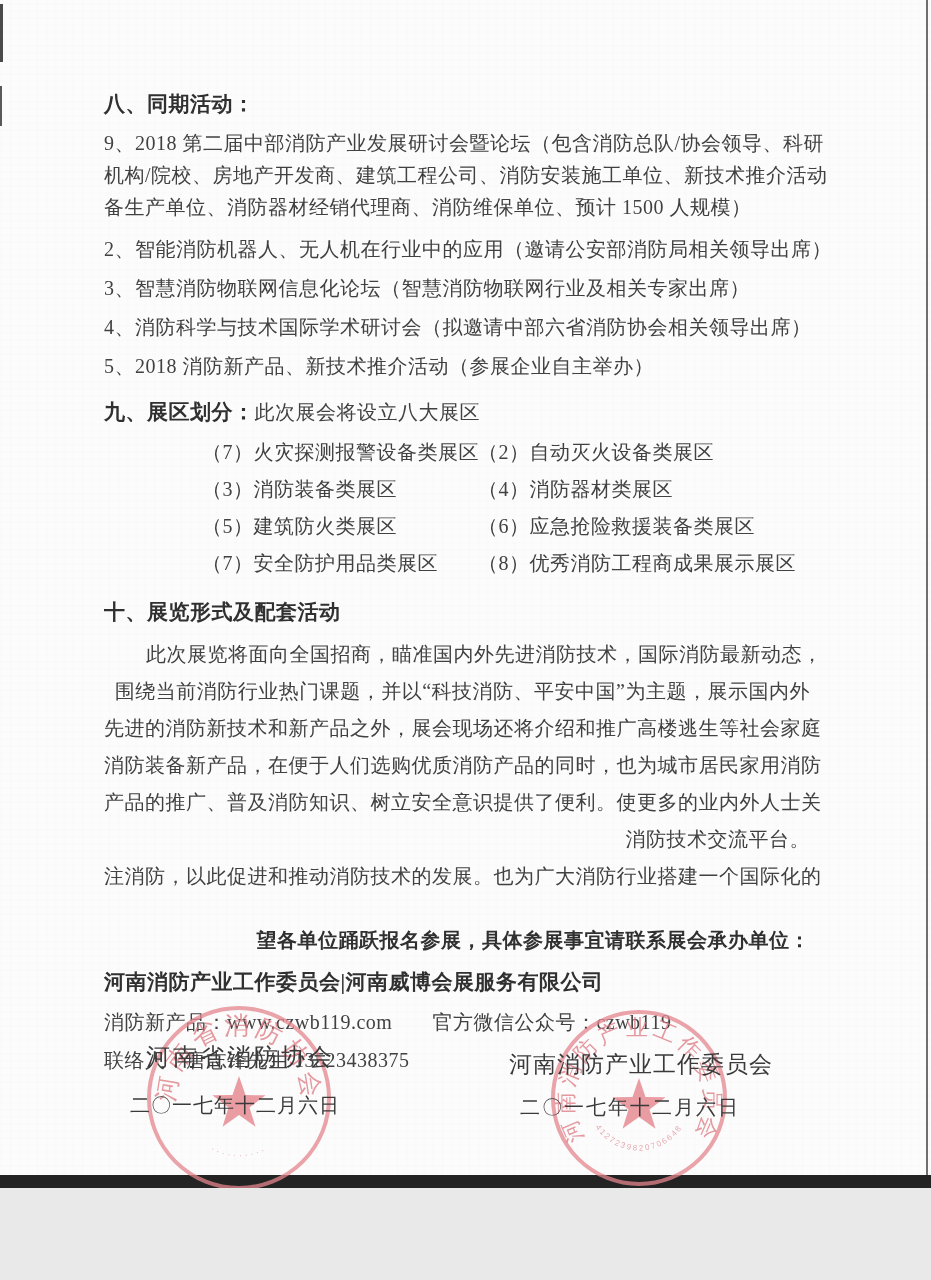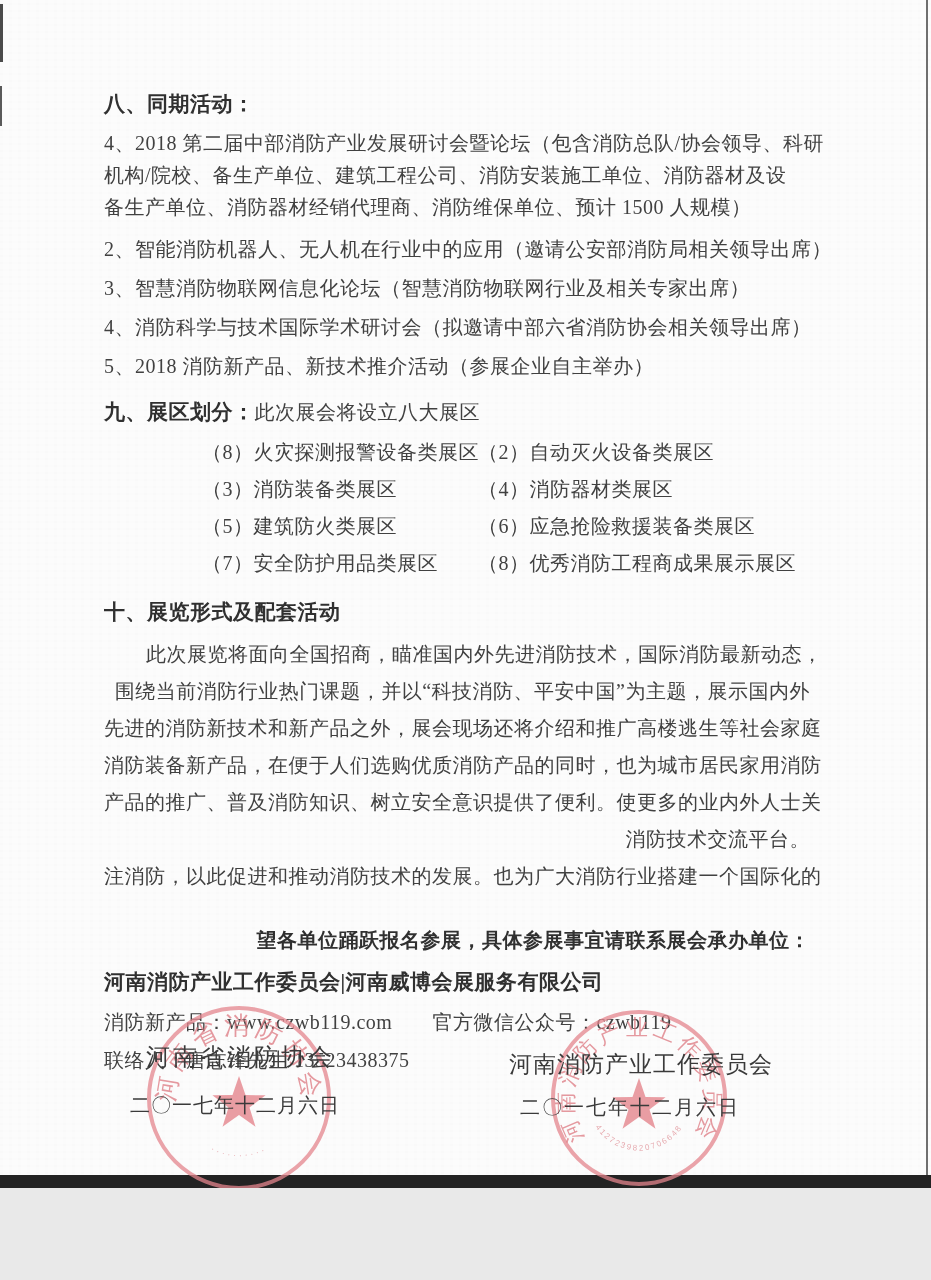--- a/index.html
+++ b/index.html
@@ -67,35 +67,35 @@
   <div class="edge-left-b"></div>
   <div class="edge-right"></div>
   <div class="page-edge-line"></div>
   <div class="bottom-band"></div>
 
   <div class="content">
 
     <div class="h s8-title">八、同期活动：</div>
 
     <div class="item1">
-      <div class="wrapline">4、2018 第二届中部消防产业发展研讨会暨论坛（包含消防总队/协会领导、科研</div>
-      <div class="wrapline">机构/院校、备生产单位、建筑工程公司、消防安装施工单位、消防器材及设</div>
+      <div class="wrapline">9、2018 第二届中部消防产业发展研讨会暨论坛（包含消防总队/协会领导、科研</div>
+      <div class="wrapline">机构/院校、房地产开发商、建筑工程公司、消防安装施工单位、新技术推介活动</div>
       <div class="wrapline">备生产单位、消防器材经销代理商、消防维保单位、预计 1500 人规模）</div>
     </div>
     <div class="item">2、智能消防机器人、无人机在行业中的应用（邀请公安部消防局相关领导出席）</div>
     <div class="item">3、智慧消防物联网信息化论坛（智慧消防物联网行业及相关专家出席）</div>
     <div class="item">4、消防科学与技术国际学术研讨会（拟邀请中部六省消防协会相关领导出席）</div>
     <div class="item">5、2018 消防新产品、新技术推介活动（参展企业自主举办）</div>
 
     <div class="s9-title">
       <span class="h">九、展区划分：</span><span>此次展会将设立八大展区</span>
     </div>
 
     <div class="zones">
-      <div class="zone">（8）火灾探测报警设备类展区</div>
+      <div class="zone">（7）火灾探测报警设备类展区</div>
       <div class="zone">（2）自动灭火设备类展区</div>
       <div class="zone">（3）消防装备类展区</div>
       <div class="zone">（4）消防器材类展区</div>
       <div class="zone">（5）建筑防火类展区</div>
       <div class="zone">（6）应急抢险救援装备类展区</div>
       <div class="zone">（7）安全防护用品类展区</div>
       <div class="zone">（8）优秀消防工程商成果展示展区</div>
     </div>
 
     <div class="h s10-title">十、展览形式及配套活动</div>

